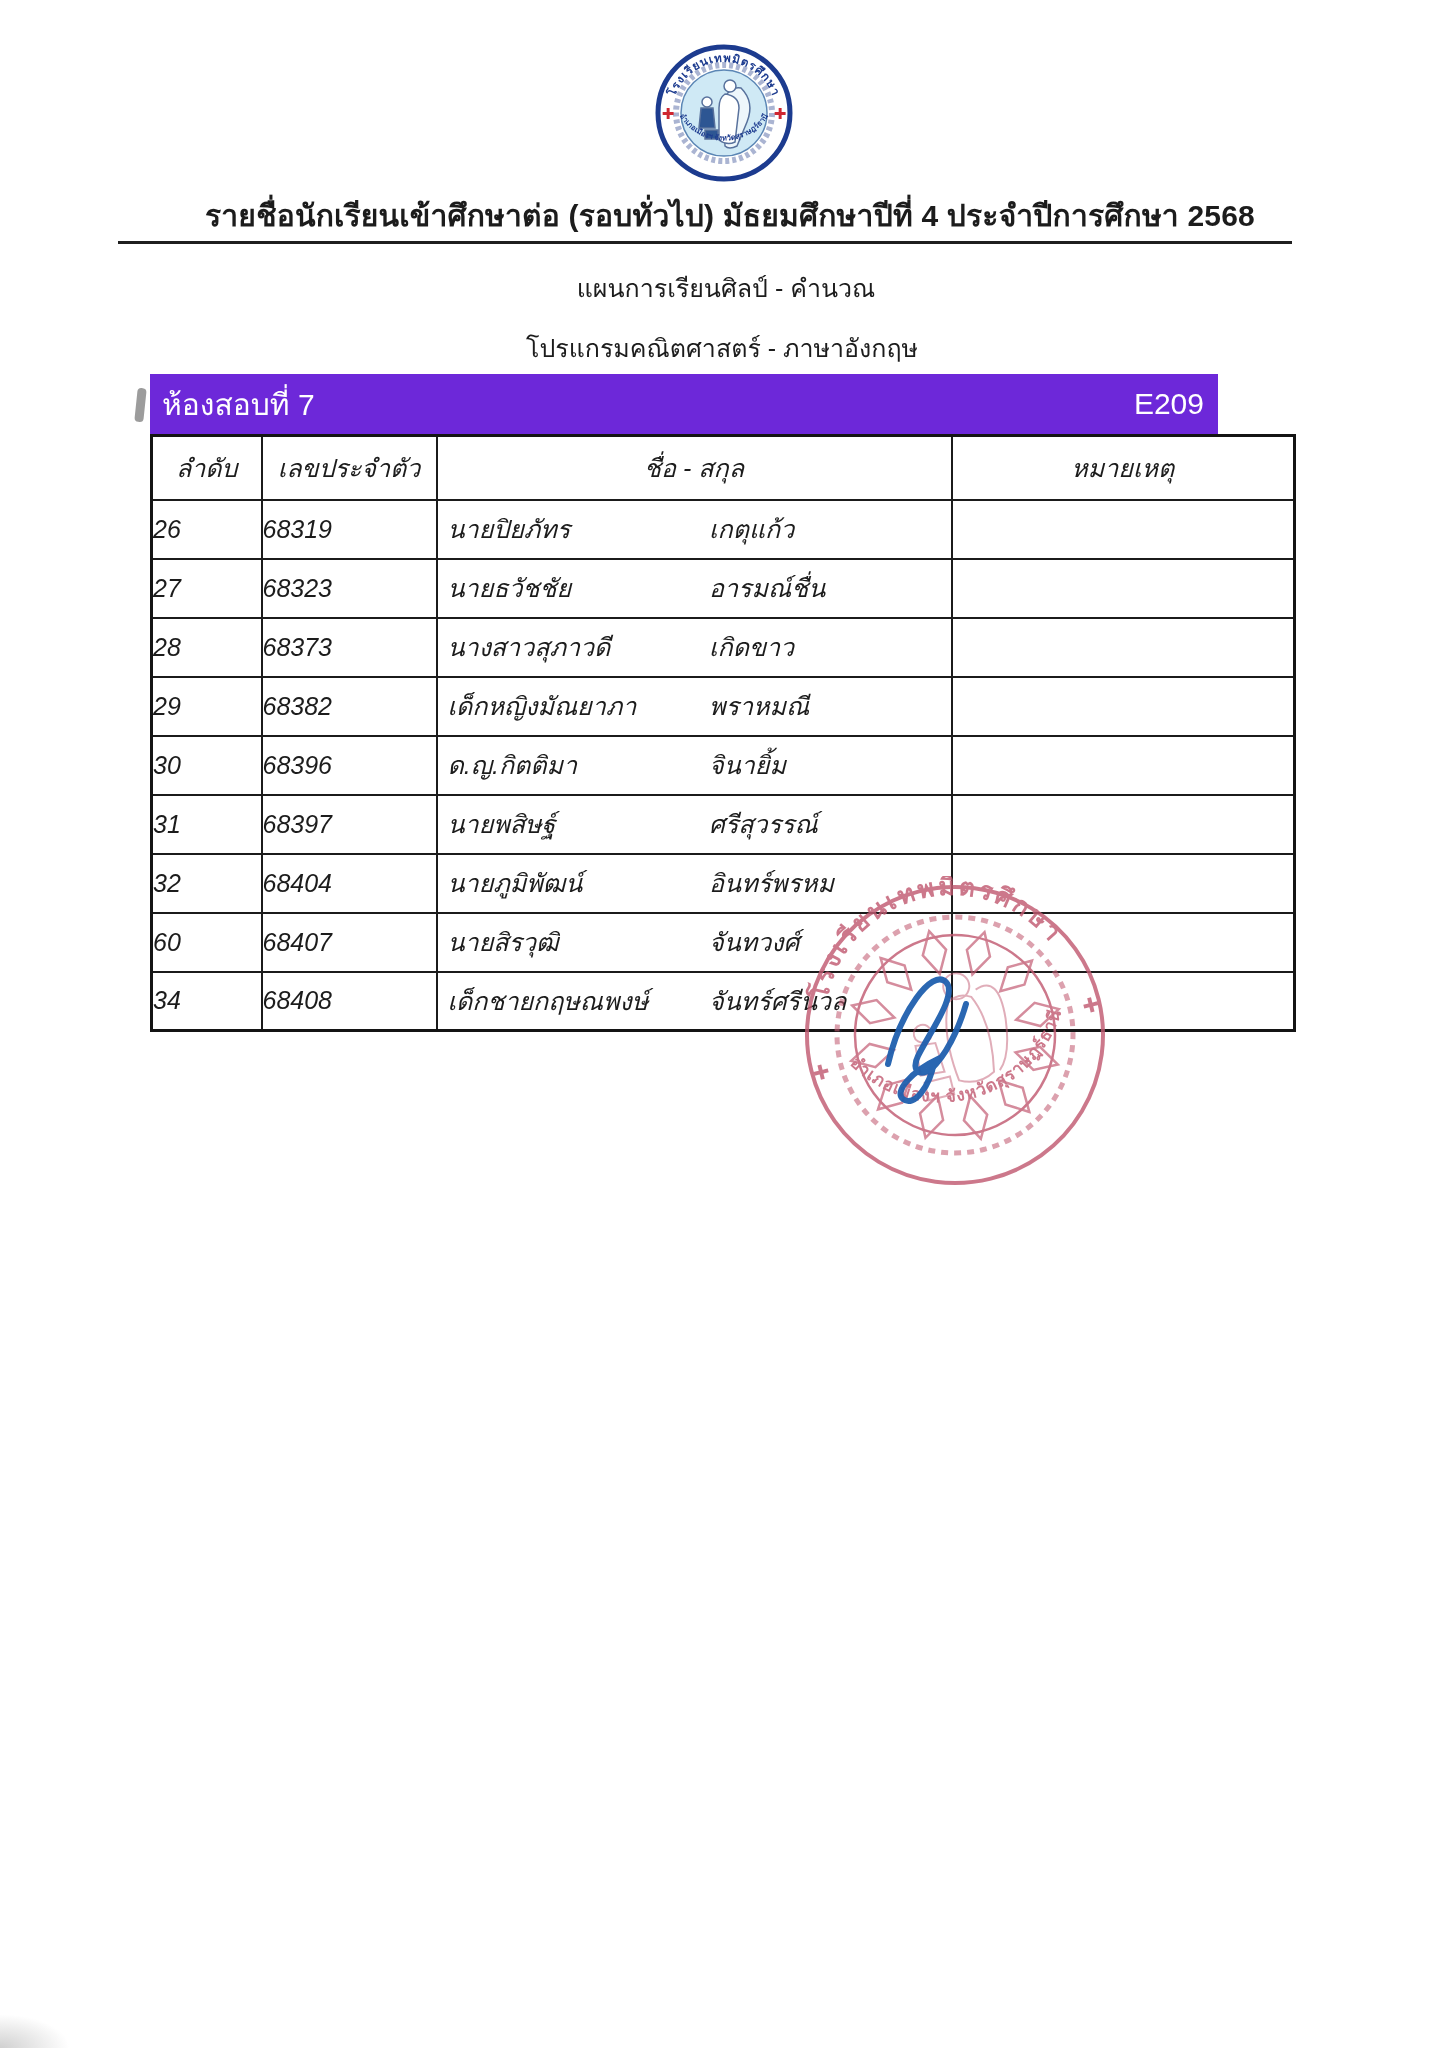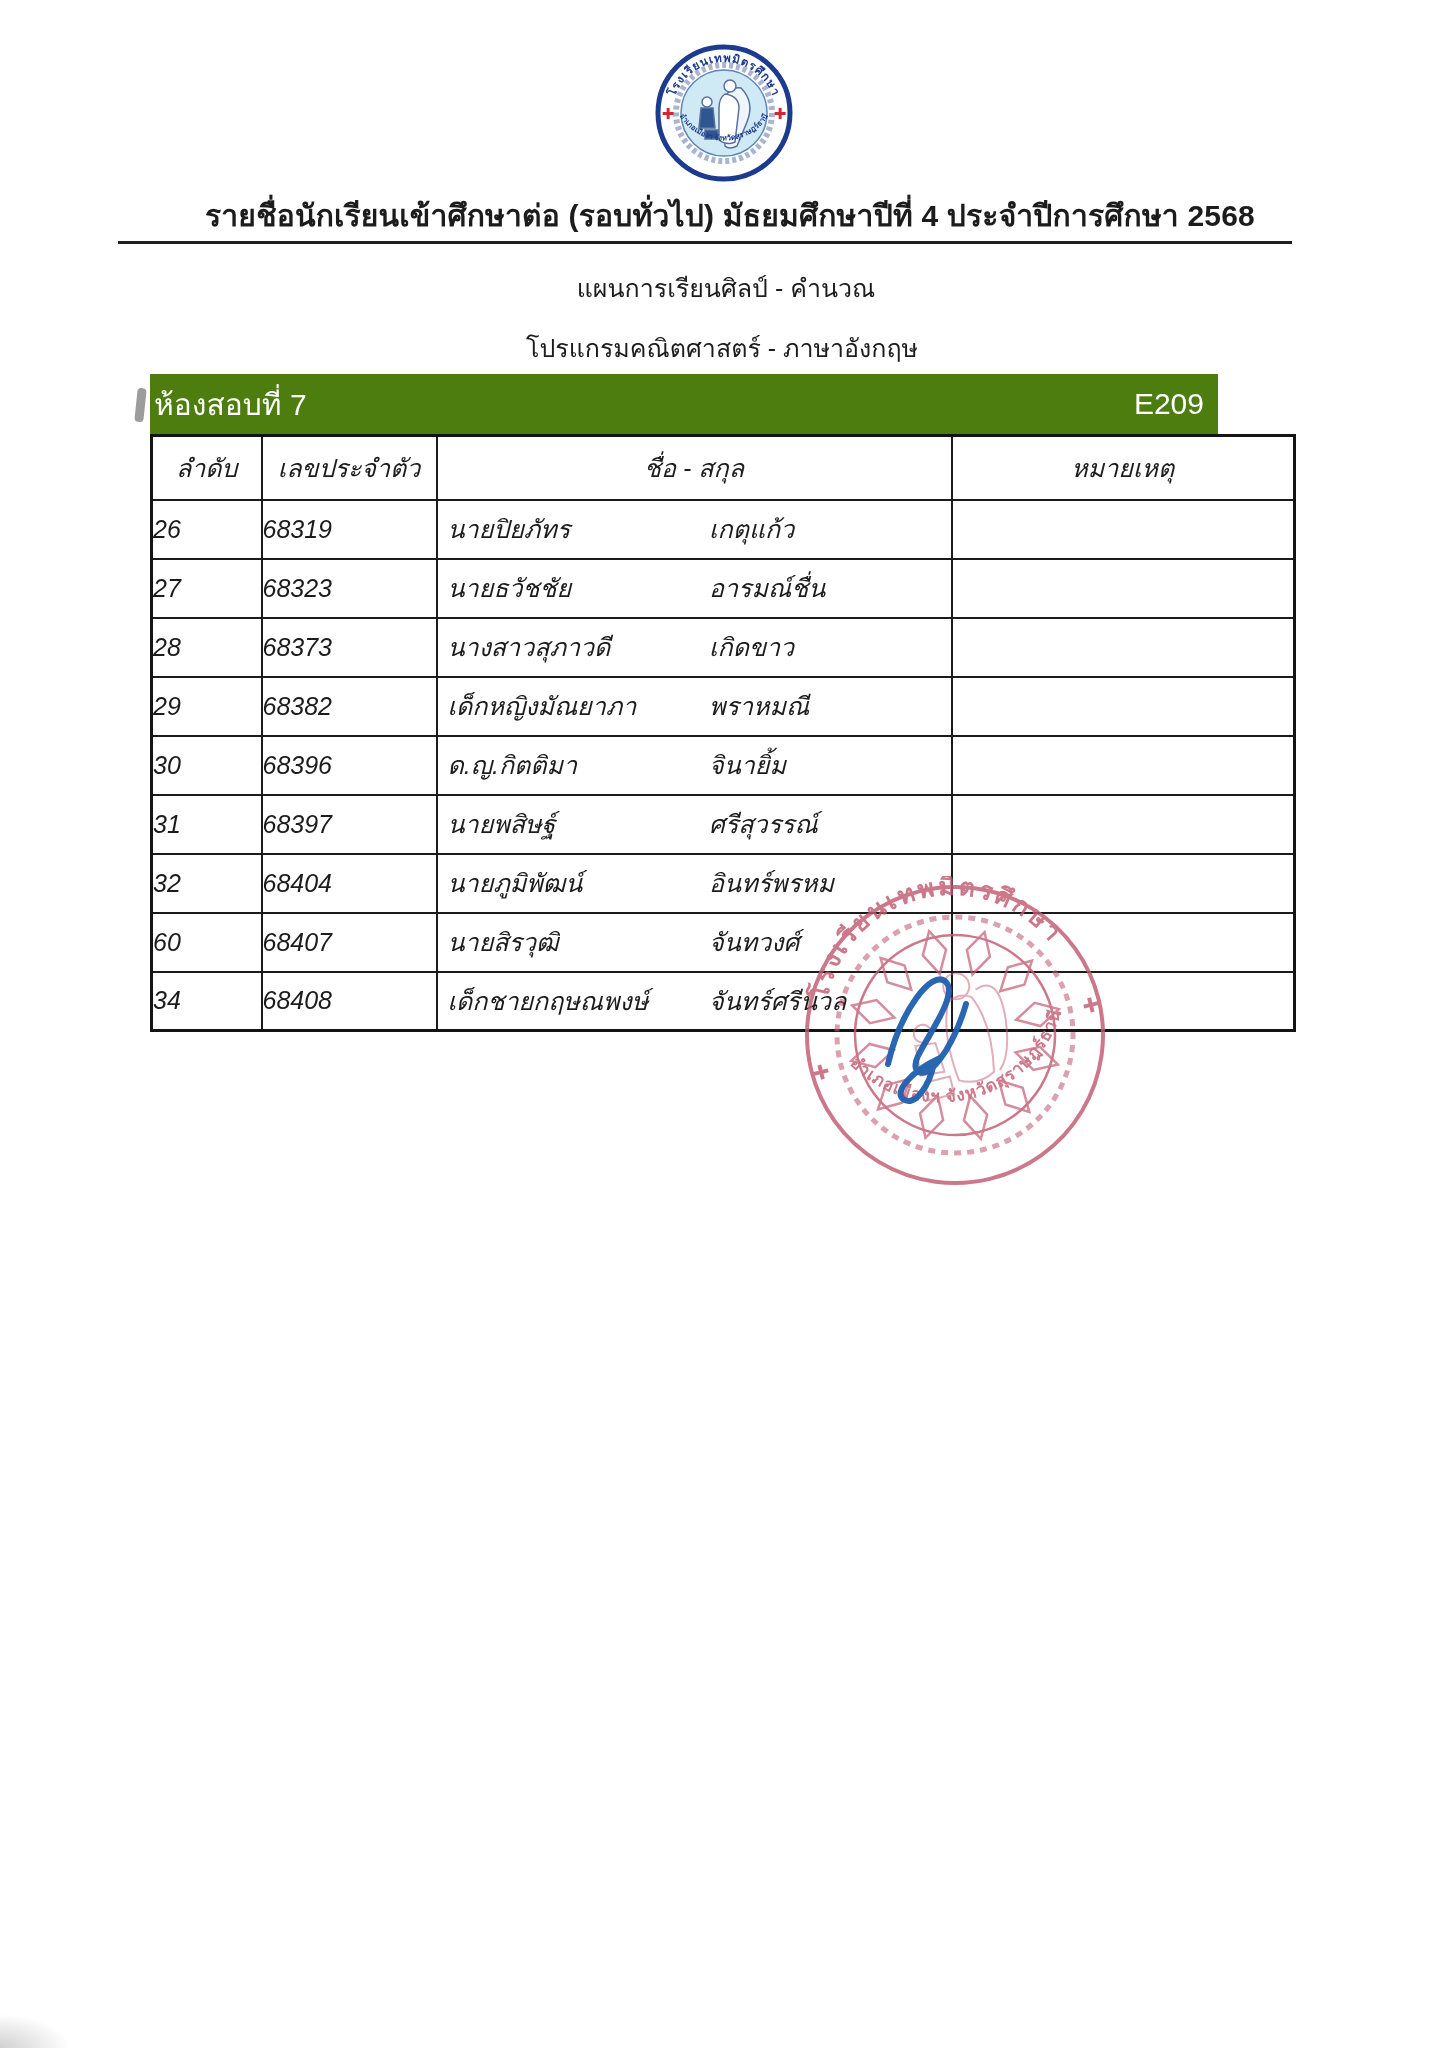--- a/index.html
+++ b/index.html
@@ -19,23 +19,23 @@
   .title-rule {
     position:absolute; left:118px; top:241px; width:1174px; height:3px;
     background:#1f1f1f;
   }
   .doc-sub1 { position:absolute; left:4px; top:268px; width:100%; text-align:center; font-size:25px; }
   .doc-sub2 { position:absolute; left:0; top:328px; width:100%; text-align:center; font-size:25px; }
 
   
   .room-banner {
     position:absolute; left:150px; top:374px; width:1068px; height:60px;
-    background:#4d7c0f; color:#ffffff;
+    background:#6d28d9; color:#ffffff;
     display:flex; align-items:center; justify-content:space-between;
-    padding:0 14px 0 4px; font-size:30px;
+    padding:0 14px 0 12px; font-size:30px;
   }
 
   
   .roster { position:absolute; left:150px; top:434px; width:1143px;
     border-collapse:collapse; table-layout:fixed;font-style:italic; }
   .roster col.c1 { width:110px; }
   .roster col.c2 { width:175px; }
   .roster col.c3 { width:515px; }
   .roster col.c4 { width:343px; }
   .roster th, .roster td {

